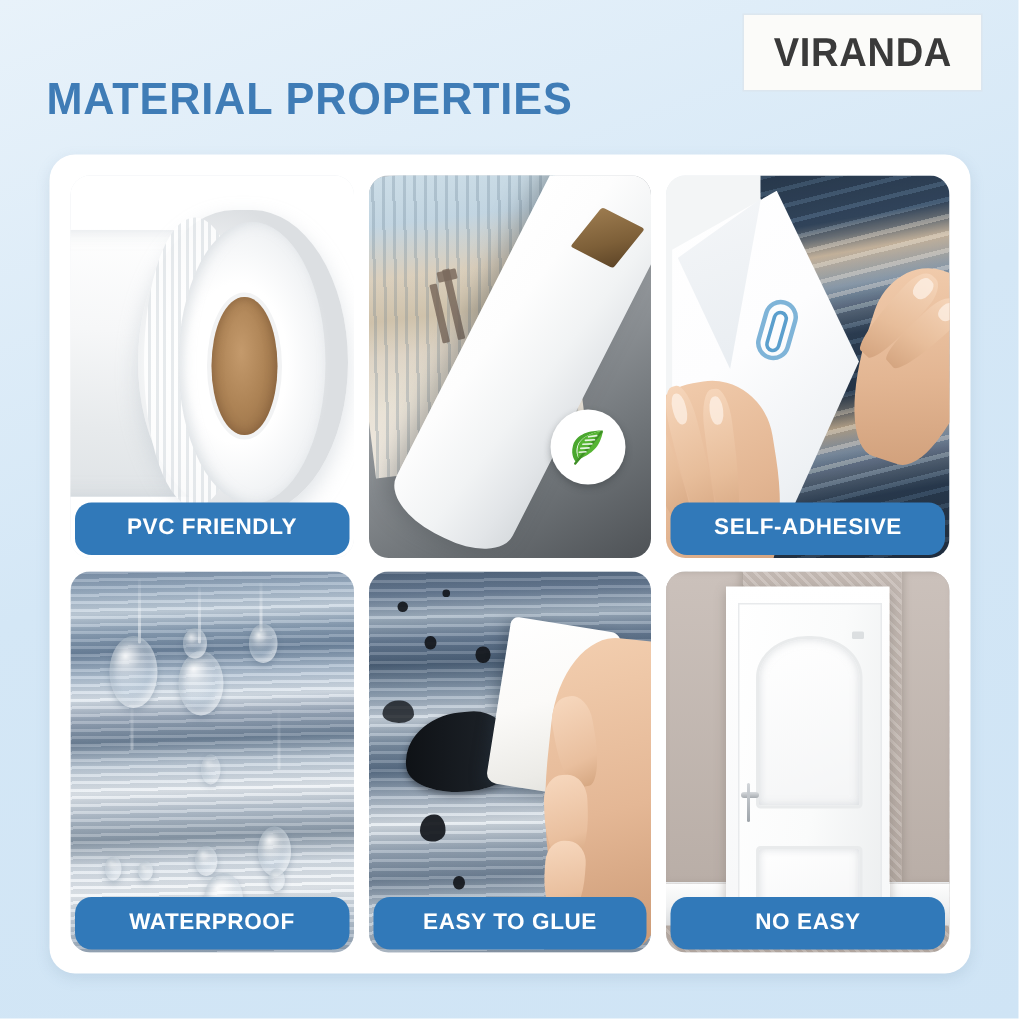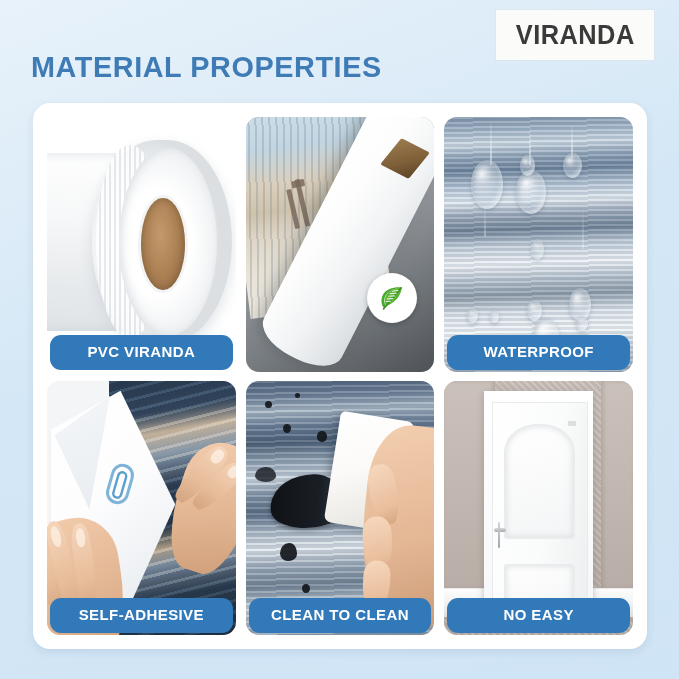--- a/index.html
+++ b/index.html
@@ -597,21 +597,21 @@
 
       <div class="tile">
         <div class="tile-media">
           <div class="pvc-bg"></div>
           <div class="pvc-sheet"></div>
           <div class="pvc-roll"></div>
           <div class="pvc-rings"></div>
           <div class="pvc-edge"></div>
           <div class="pvc-core"></div>
         </div>
-        <div class="label-bar">PVC VIRANDA</div>
+        <div class="label-bar">PVC FRIENDLY</div>
       </div>
 
       <div class="tile">
         <div class="tile-media">
           <div class="env-bg"></div>
           <div class="env-print">
             <div class="env-print-stripes"></div>
             <div class="env-post p1"></div>
             <div class="env-post p2"></div>
             <div class="env-post p3"></div>
@@ -630,44 +630,20 @@
                 <path d="M17.7 17.6 L12.2 17.9"></path>
                 <path d="M15.6 20.2 L11.2 20.5"></path>
               </g>
             </svg>
           </div>
         </div>
       </div>
 
       <div class="tile">
         <div class="tile-media">
-          <div class="wp-bg"></div>
-          <div class="wp-grain"></div>
-          <div class="trail" style="left:24%; top:2%;  height:17%;"></div>
-          <div class="trail" style="left:45%; top:4%;  height:15%;"></div>
-          <div class="trail" style="left:67%; top:3%;  height:13%;"></div>
-          <div class="drop" style="left:14%; top:17%; width:17%; height:19%;"></div>
-          <div class="drop" style="left:38%; top:21%; width:16%; height:17%;"></div>
-          <div class="drop" style="left:40%; top:15%; width:8%;  height:8%;"></div>
-          <div class="drop" style="left:63%; top:14%; width:10%; height:10%;"></div>
-          <div class="trail" style="left:21%; top:34%; height:13%; opacity:0.55;"></div>
-          <div class="trail" style="left:73%; top:36%; height:16%; opacity:0.5;"></div>
-          <div class="drop" style="left:46%; top:48%; width:7%;  height:8%;  opacity:0.75;"></div>
-          <div class="drop" style="left:12%; top:75%; width:6%;  height:6%;"></div>
-          <div class="drop" style="left:24%; top:76%; width:5%;  height:5%;"></div>
-          <div class="drop" style="left:44%; top:72%; width:8%;  height:8%;"></div>
-          <div class="drop" style="left:47%; top:79%; width:14%; height:14%;"></div>
-          <div class="drop" style="left:66%; top:67%; width:12%; height:13%;"></div>
-          <div class="drop" style="left:70%; top:78%; width:6%;  height:6%;"></div>
-        </div>
-        <div class="label-bar">WATERPROOF</div>
-      </div>
-
-      <div class="tile">
-        <div class="tile-media">
           <div class="adh-bg"></div>
           <div class="adh-marble">
               <div class="adh-marble-veins"></div>
             </div>
           <div class="adh-hand right">
             <div class="finger f1"></div>
             <div class="finger f2"></div>
           </div>
           <div class="adh-liner"></div>
           <div class="adh-liner-fold"></div>
@@ -681,38 +657,62 @@
             <div class="finger f1"></div>
             <div class="finger f2"></div>
             <div class="finger f3"></div>
           </div>
         </div>
         <div class="label-bar">SELF-ADHESIVE</div>
       </div>
 
       <div class="tile">
         <div class="tile-media">
+          <div class="wp-bg"></div>
+          <div class="wp-grain"></div>
+          <div class="trail" style="left:24%; top:2%;  height:17%;"></div>
+          <div class="trail" style="left:45%; top:4%;  height:15%;"></div>
+          <div class="trail" style="left:67%; top:3%;  height:13%;"></div>
+          <div class="drop" style="left:14%; top:17%; width:17%; height:19%;"></div>
+          <div class="drop" style="left:38%; top:21%; width:16%; height:17%;"></div>
+          <div class="drop" style="left:40%; top:15%; width:8%;  height:8%;"></div>
+          <div class="drop" style="left:63%; top:14%; width:10%; height:10%;"></div>
+          <div class="trail" style="left:21%; top:34%; height:13%; opacity:0.55;"></div>
+          <div class="trail" style="left:73%; top:36%; height:16%; opacity:0.5;"></div>
+          <div class="drop" style="left:46%; top:48%; width:7%;  height:8%;  opacity:0.75;"></div>
+          <div class="drop" style="left:12%; top:75%; width:6%;  height:6%;"></div>
+          <div class="drop" style="left:24%; top:76%; width:5%;  height:5%;"></div>
+          <div class="drop" style="left:44%; top:72%; width:8%;  height:8%;"></div>
+          <div class="drop" style="left:47%; top:79%; width:14%; height:14%;"></div>
+          <div class="drop" style="left:66%; top:67%; width:12%; height:13%;"></div>
+          <div class="drop" style="left:70%; top:78%; width:6%;  height:6%;"></div>
+        </div>
+        <div class="label-bar">WATERPROOF</div>
+      </div>
+
+      <div class="tile">
+        <div class="tile-media">
           <div class="clean-bg"></div>
           <div class="clean-grain"></div>
           <div class="stain" style="left:10%; top:8%;  width:4%; height:3%;"></div>
           <div class="stain" style="left:26%; top:5%;  width:3%; height:2%;"></div>
           <div class="stain" style="left:20%; top:17%; width:4%; height:3.5%;"></div>
           <div class="stain" style="left:38%; top:20%; width:5%; height:4%;"></div>
           <div class="stain-smear"></div>
           <div class="stain" style="left:18%; top:64%; width:9%;  height:7%; border-radius:54% 42% 50% 46% / 60% 58% 40% 42%;"></div>
           <div class="stain" style="left:30%; top:80%; width:4%;  height:3.5%;"></div>
           <div class="stain" style="left:5%;  top:34%; width:11%; height:6%; border-radius:50% 44% 48% 52% / 58% 60% 38% 40%; opacity:0.8;"></div>
           <div class="clean-cloth"></div>
           <div class="clean-hand">
             <div class="kn k1"></div>
             <div class="kn k2"></div>
             <div class="kn k3"></div>
           </div>
         </div>
-        <div class="label-bar">CLEAN TO CLEAN</div>
+        <div class="label-bar">EASY TO GLUE</div>
       </div>
 
       <div class="tile">
         <div class="tile-media">
           <div class="door-bg"></div>
           <div class="wall-texture"></div>
           <div class="wall-left-panel"></div>
           <div class="wall-right-panel"></div>
           <div class="baseboard"></div>
           <div class="door-frame">

